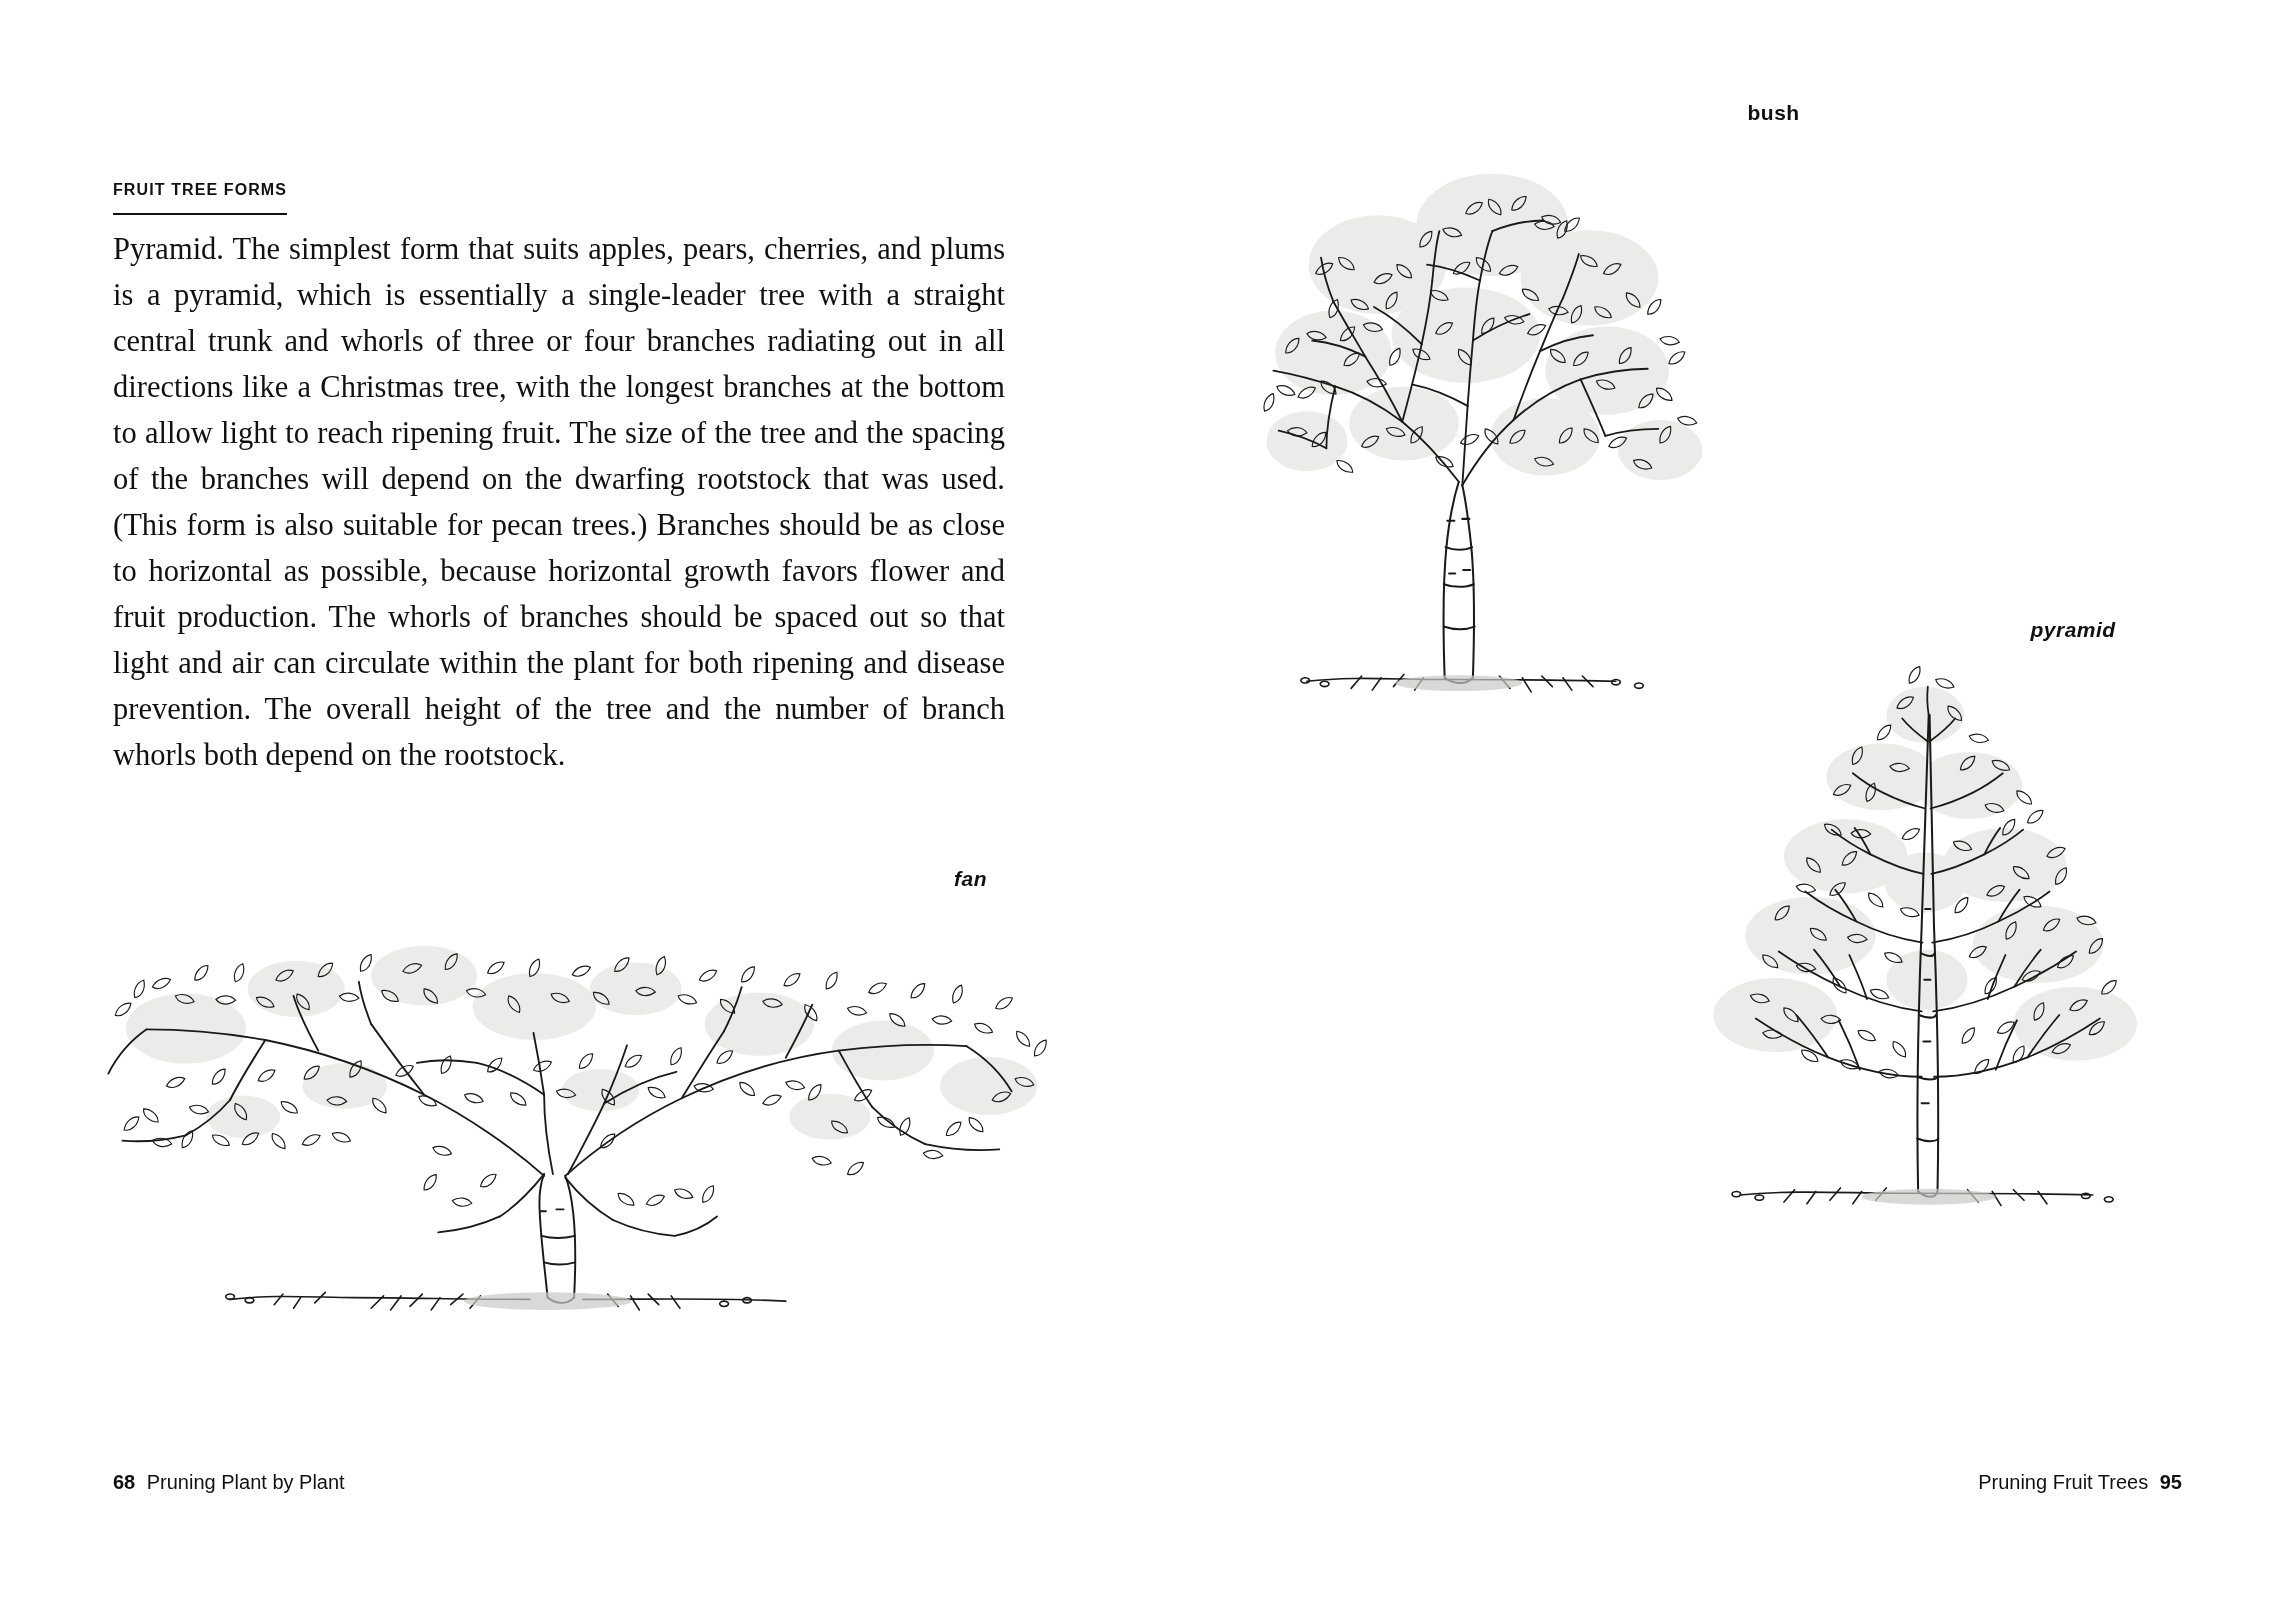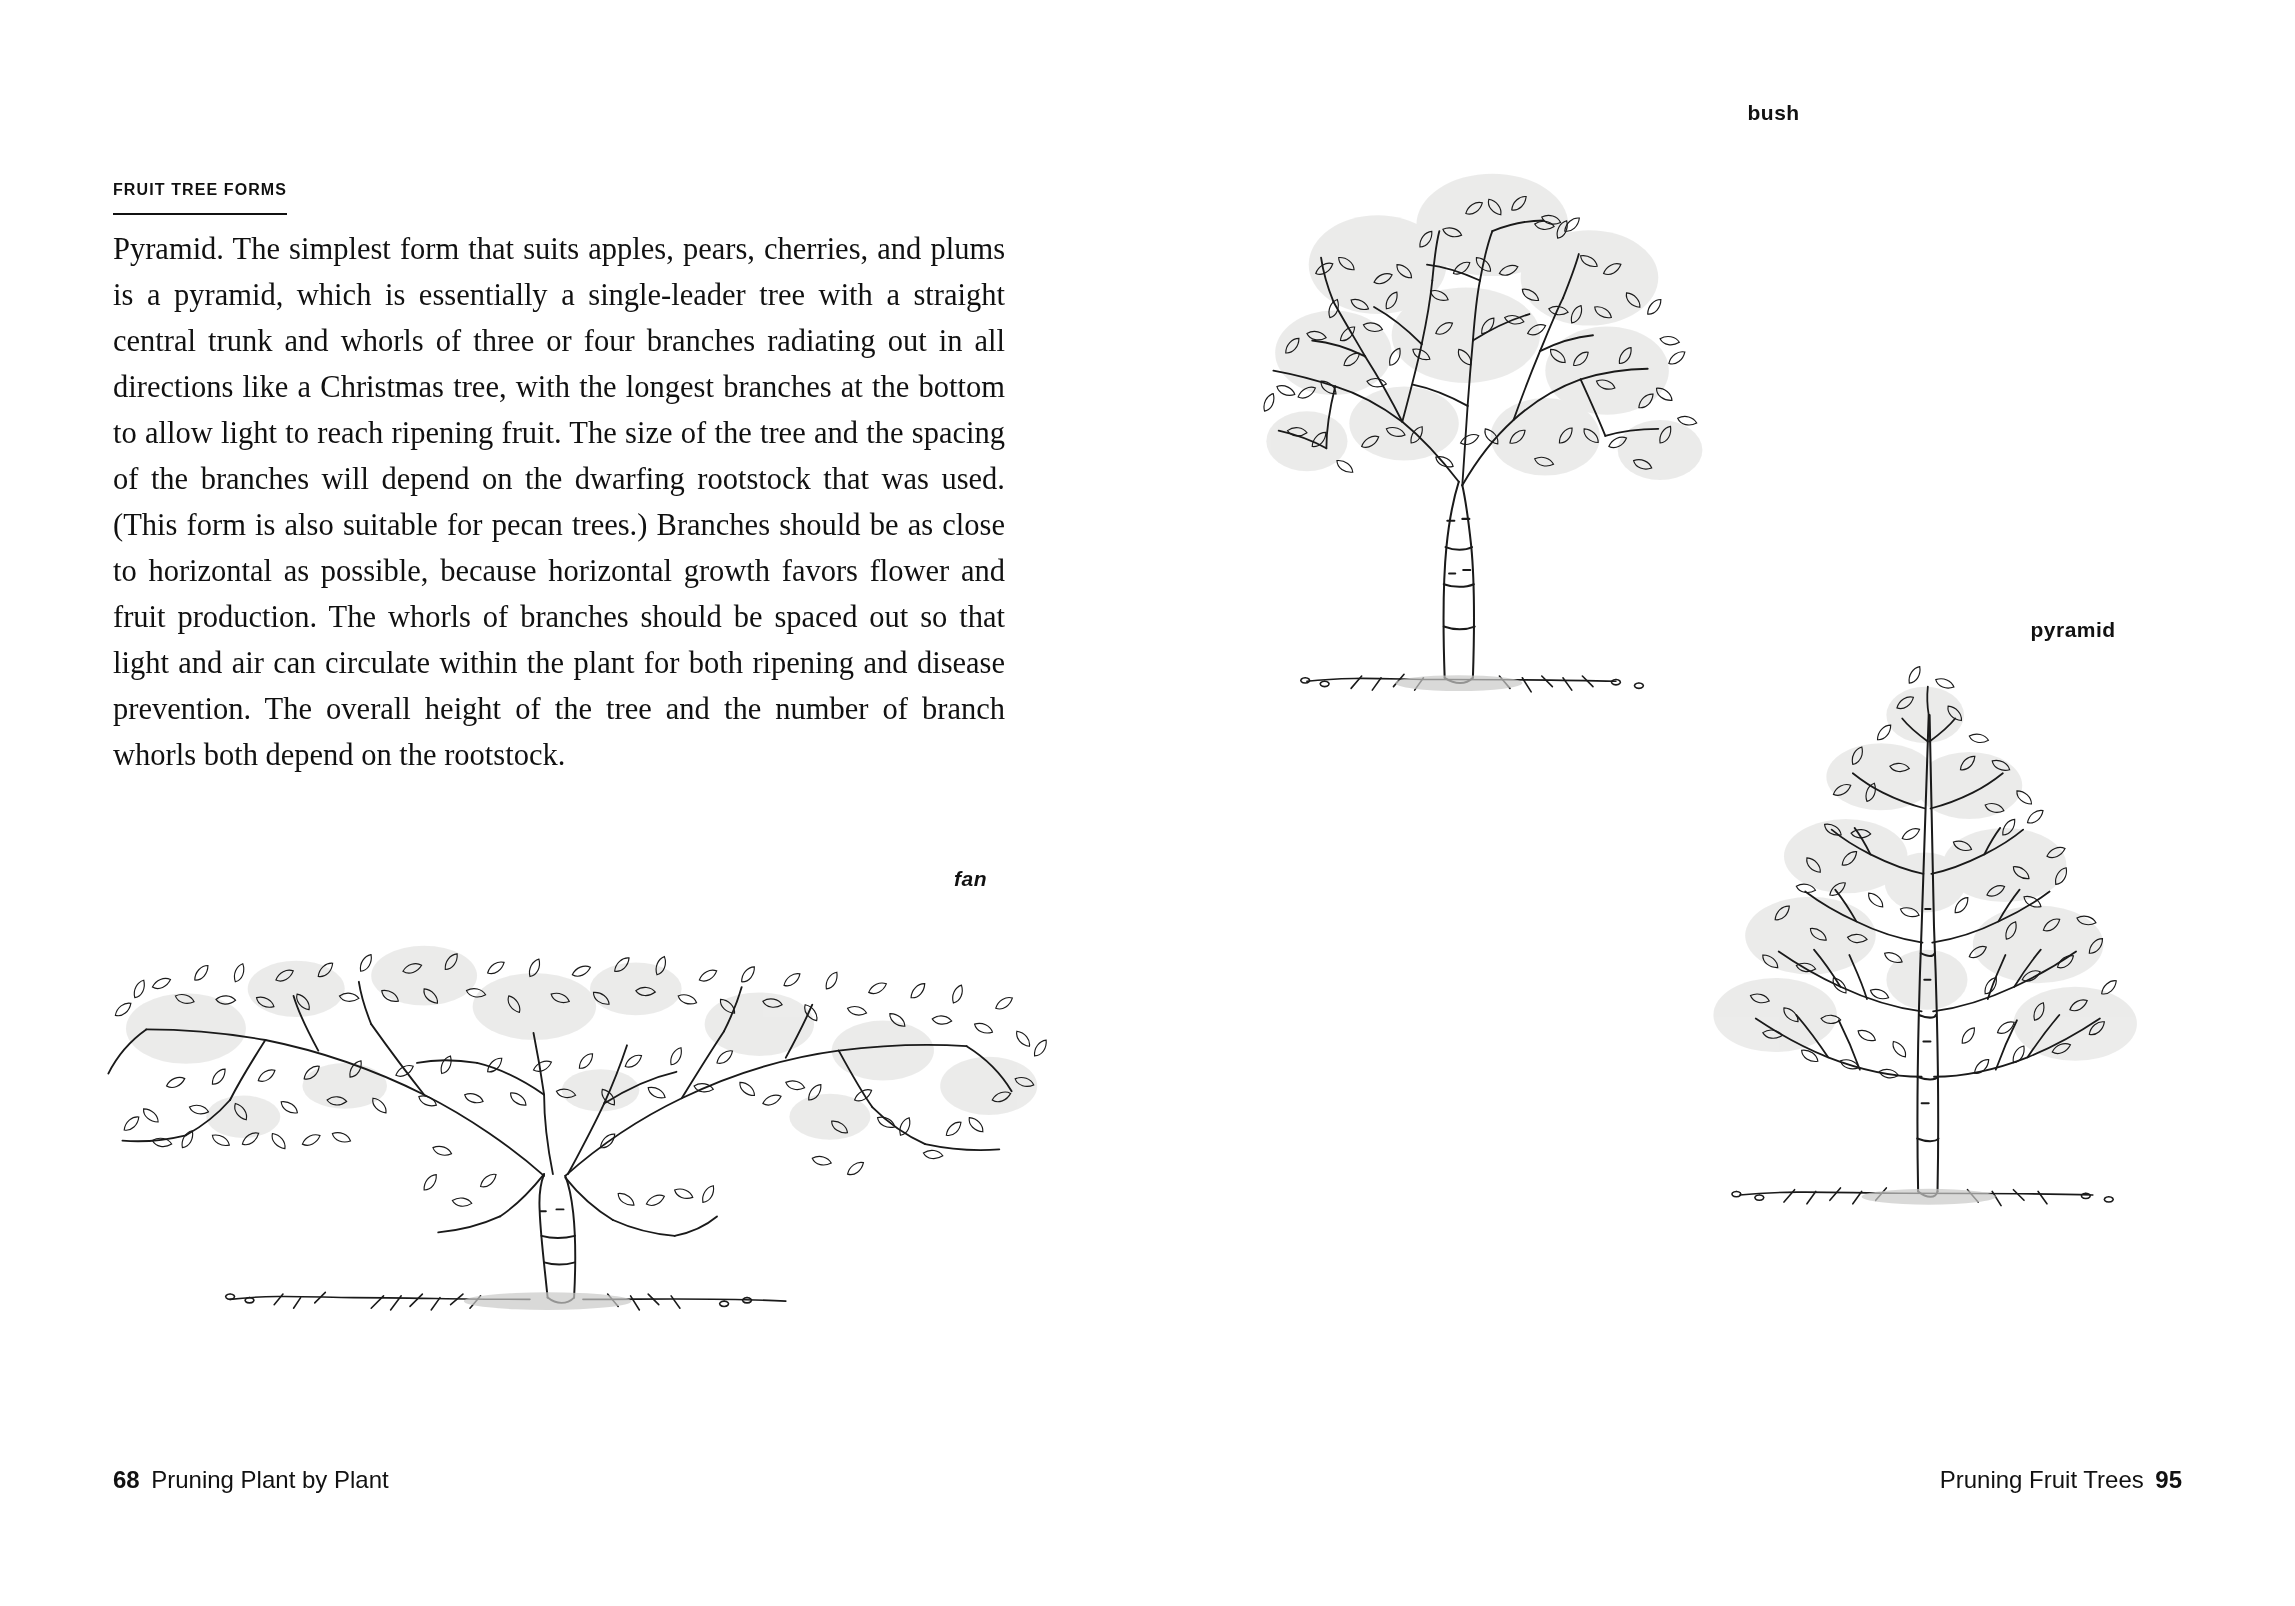--- a/index.html
+++ b/index.html
@@ -74,21 +74,21 @@
     position: absolute;
   }
 
   .fan-fig { left: 53px; top: 883px; width: 1051px; height: 494px; }
   .fan-label { left: 901px; top: -16px; font-style: italic; }
 
   .bush-fig { left: 1271px; top: 155px; width: 565px; height: 671px; }
   .bush-label { left: 565px; top: -53px; }
 
   .pyr-fig { left: 1730px; top: 680px; width: 468px; height: 627px; }
-  .pyr-label { left: 335px; top: -62px; }
+  .pyr-label { left: 335px; top: -62px; font-style: italic; }
 
   
 
   .caption {
     position: absolute;
     left: 1315px;
     top: 883px;
     width: 331px;
     font-family: "Liberation Sans", sans-serif;
     font-size: 21px;
@@ -96,21 +96,21 @@
     color: #111;
   }
   .caption b { font-weight: bold; letter-spacing: 0.3px; }
 
   
 
   .footer {
     position: absolute;
     bottom: 113px;
     font-family: "Liberation Sans", sans-serif;
-    font-size: 24px;
+    font-size: 20px;
     color: #111;
     white-space: nowrap;
   }
   .footer-left { left: 113px; }
   .footer-right { right: 113px; }
   .folio { font-weight: bold; }
   .footer-left .folio { margin-right: 11.5px; }
   .footer-right .folio { margin-left: 11.5px; }
 
   svg { display: block; overflow: visible; }

